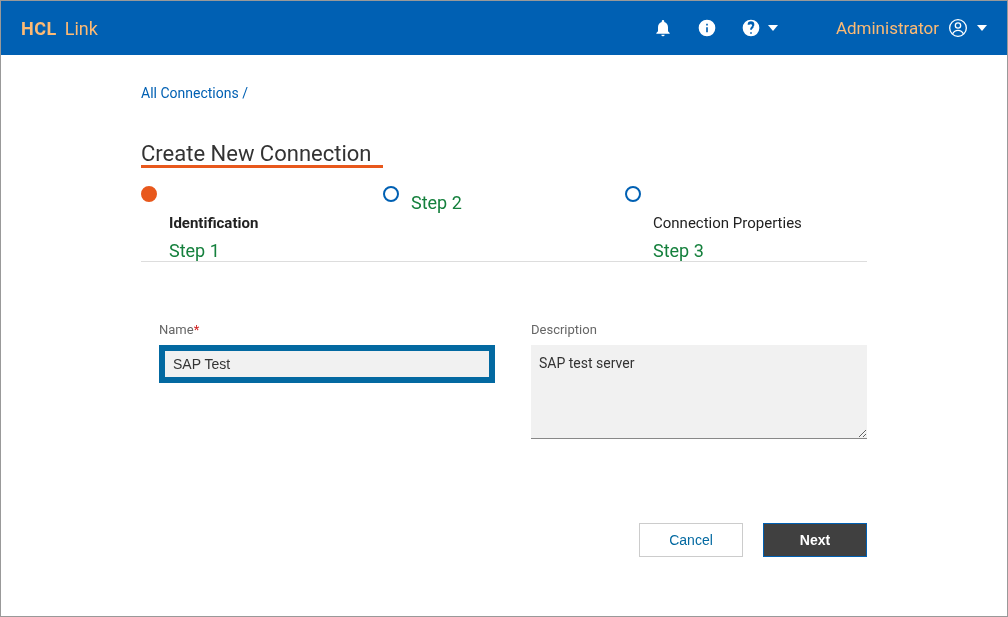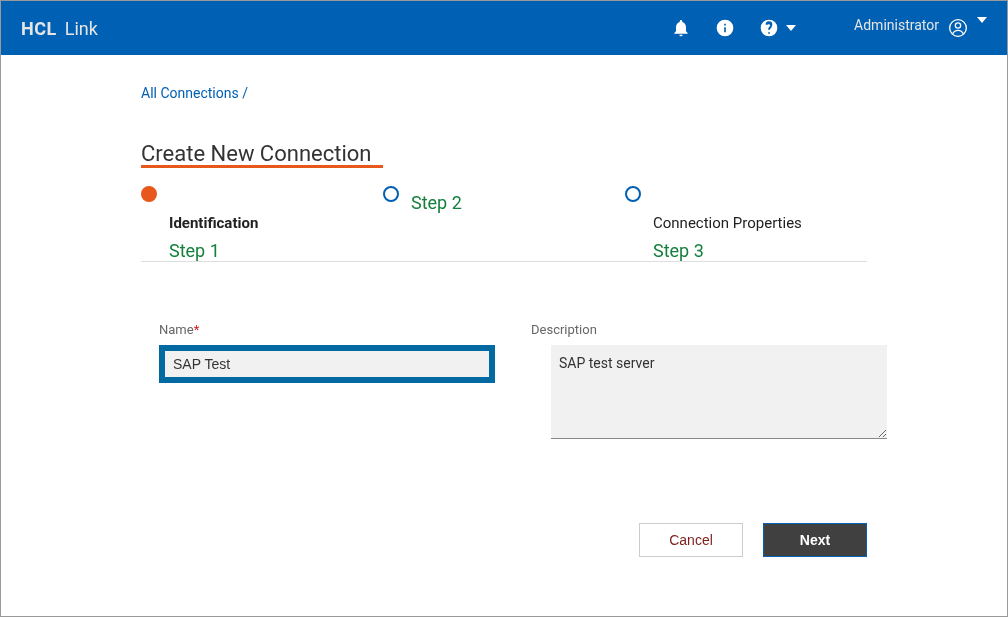--- a/index.html
+++ b/index.html
@@ -6,21 +6,21 @@
     body {
       font-family: -apple-system, BlinkMacSystemFont, "Segoe UI", Roboto, Arial, sans-serif;
       background: #fff;
       width: 1008px;
       height: 617px;
       overflow: hidden;
       border: 1px solid #999;
     }
     .top-bar {
       background: #0060B3;
-      color: #e5e5e5;
+      color: #fdba74;
       height: 54px;
       display: flex;
       align-items: center;
       padding: 0 20px;
     }
     .brand {
       display: flex;
       align-items: baseline;
       gap: 8px;
       font-size: 18px;
@@ -38,25 +38,25 @@
       align-items: center;
       justify-content: center;
       width: 22px;
       height: 22px;
       color: #fff;
       cursor: pointer;
     }
     .help-group { display: inline-flex; align-items: center; gap: 6px; cursor: pointer; }
     .user-menu {
       display: inline-flex;
-      align-items: flex-start;
+      align-items: center;
       gap: 8px;
       margin-left: 36px;
       cursor: pointer;
-      font-size: 14px;
+      font-size: 17px;
     }
     .caret-down {
       width: 0; height: 0;
       border-left: 5px solid transparent;
       border-right: 5px solid transparent;
       border-top: 6px solid #fff;
     }
     .content {
       padding: 30px 140px 30px 140px;
     }
@@ -146,38 +146,37 @@
       height: 94px;
       border: none;
       border-bottom: 1px solid #888;
       background: #f1f1f1;
       padding: 10px 8px;
       font-size: 14px;
       color: #333;
       resize: both;
       font-family: inherit;
       outline: none;
-      margin-left: 20px;
     }
     .button-row {
       display: flex;
       justify-content: flex-end;
       gap: 20px;
       margin-top: 80px;
     }
     .btn {
       min-width: 104px;
       height: 34px;
       font-size: 14px;
       border: 1px solid #ccc;
       background: #fff;
       cursor: pointer;
       padding: 0 18px;
     }
-    .btn-secondary { color: #7f1d1d; }
+    .btn-secondary { color: #0369a1; }
     .btn-primary {
       background: #404040;
       border-color: #0060B3;
       color: #fff;
       font-weight: 600;
     }
   </style>
 </head>
 <body>
 

